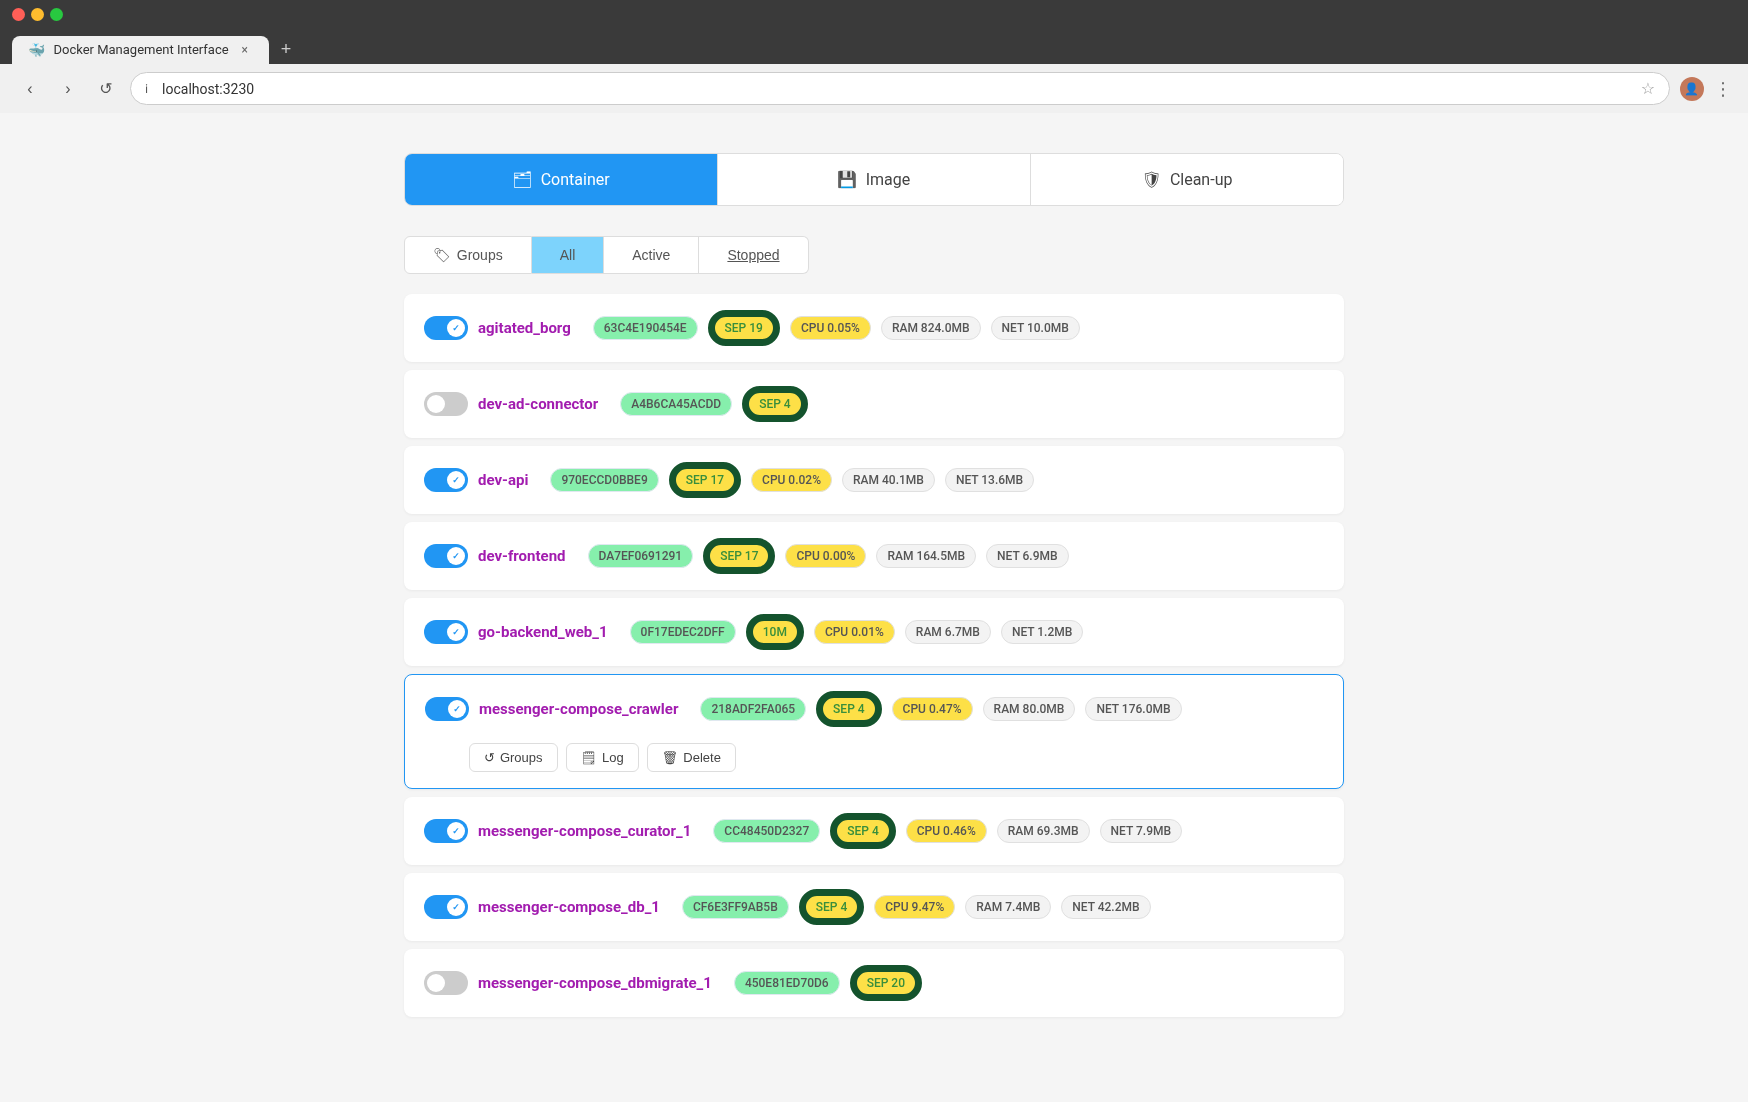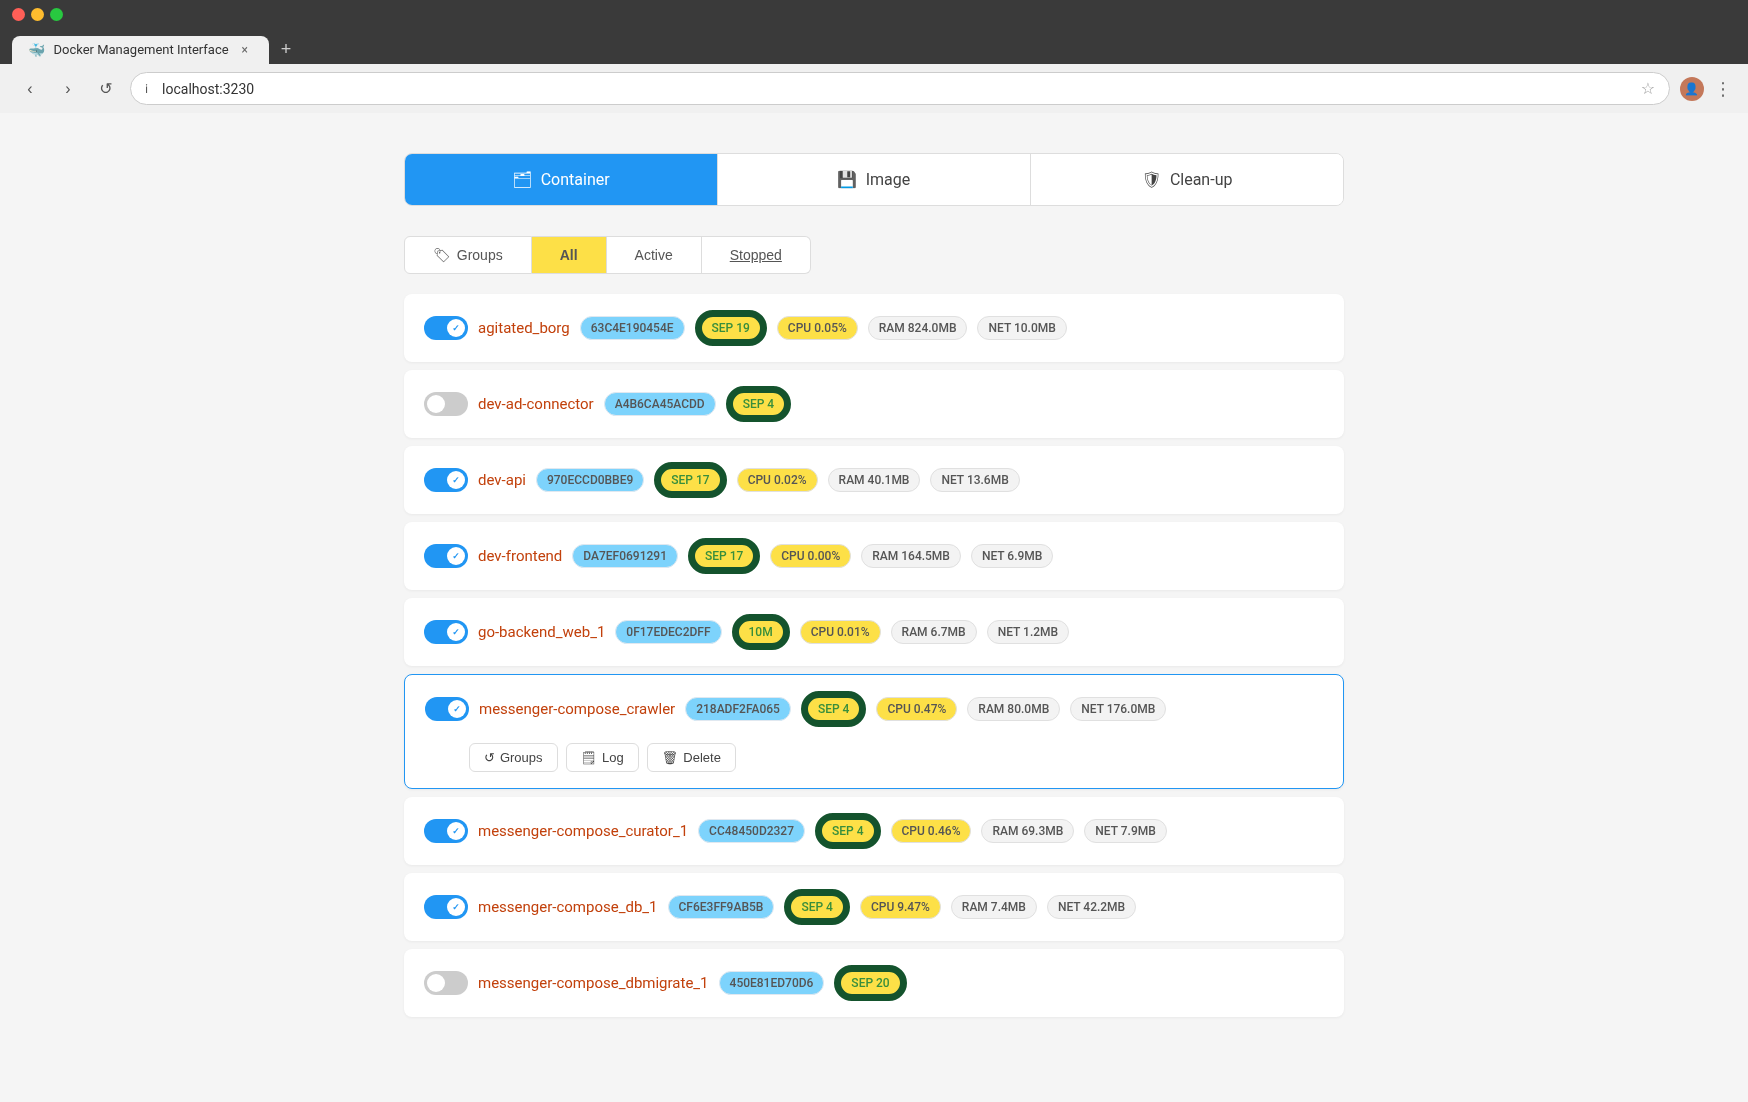--- a/index.html
+++ b/index.html
@@ -133,22 +133,22 @@
       color: #555;
       cursor: pointer;
       display: flex;
       align-items: center;
       gap: 6px;
     }
     .filter-btn:first-child { border-radius: 6px 0 0 6px; }
     .filter-btn:last-child { border-radius: 0 6px 6px 0; text-decoration: underline; }
     .filter-btn + .filter-btn { border-left: none; }
     .filter-btn.active {
-      background: #fde047;
-      font-weight: 700;
+      background: #7dd3fc;
+      font-weight: 400;
     }
 
     
     .container-list {
       width: 940px;
       display: flex;
       flex-direction: column;
       gap: 0;
     }
 
@@ -235,21 +235,21 @@
 
     
     .badge {
       padding: 4px 10px;
       border-radius: 20px;
       font-size: 12px;
       font-weight: 500;
       white-space: nowrap;
     }
     .badge-id {
-      background: #7dd3fc;
+      background: #86efac;
       color: #555;
       border: 1px solid #e0e8f0;
     }
     .badge-date {
       background: #fde047;
       color: #388e3c;
       border: 7px solid #14532d;
     }
     .badge-cpu {
       background: #fde047;
@@ -262,23 +262,23 @@
       border: 1px solid #e0e0e0;
     }
     .badge-net {
       background: #f3f3f3;
       color: #555;
       border: 1px solid #e0e0e0;
     }
 
     .container-name {
       font-size: 15px;
-      font-weight: 400;
-      color: #c2410c;
-      margin-right: 0;
+      font-weight: 700;
+      color: #a21caf;
+      margin-right: 12px;
     }
   </style>
 </head>
 <body>
 
 <div class="browser-chrome">
   <div class="traffic-lights">
     <span class="traffic-light tl-red"></span>
     <span class="traffic-light tl-yellow"></span>
     <span class="traffic-light tl-green"></span>

